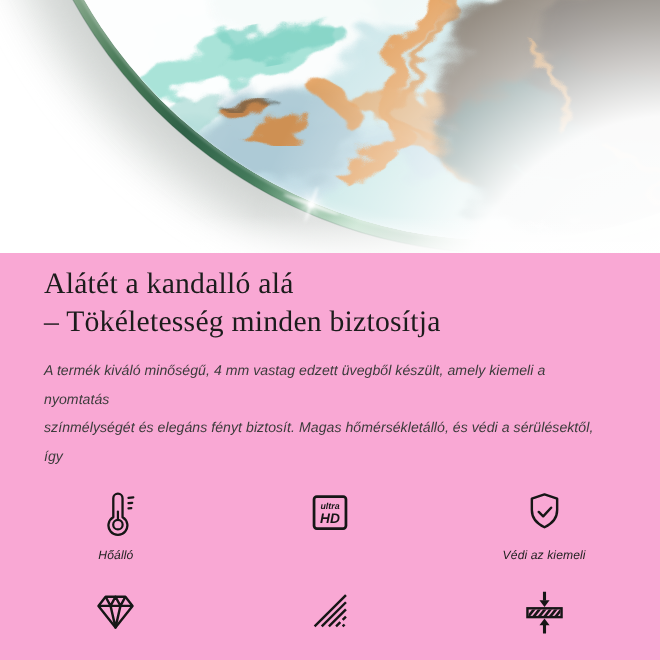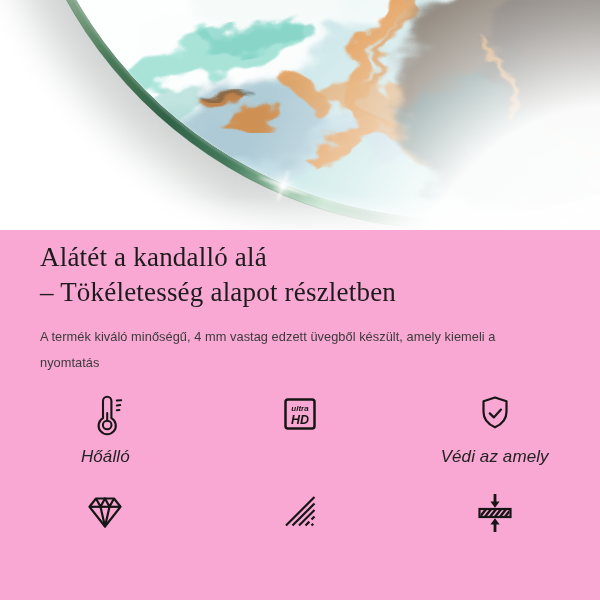--- a/index.html
+++ b/index.html
@@ -12,33 +12,33 @@
   .hero svg{display:block;}
   
   .headline{
     margin:0;padding:10px 40px 0 40px;
     font-family:"Liberation Serif","DejaVu Serif",serif;
     font-weight:400;font-size:27px;line-height:35px;color:#1c1c1c;
     letter-spacing:0.2px;
   }
   .desc{
     margin:14px 40px 0 40px;width:506px;
-    font-size:12.8px;line-height:26px;color:#3b3b3b;letter-spacing:0.05px;
+    font-size:12.8px;line-height:26px;color:#3b3b3b;letter-spacing:0.05px;font-style:italic;
   }
   
   .features{
     margin-top:14px;
     display:grid;grid-template-columns:1fr 1fr 1fr;row-gap:20px;
     padding:0 8px;
   }
   .feature{
     display:flex;flex-direction:column;align-items:center;text-align:left;font-style:italic;
   }
   .ficon{height:48px;display:flex;align-items:center;justify-content:center;}
-  .flabel{margin-top:9px;font-size:17px;color:#222222;letter-spacing:0.1px;}
+  .flabel{margin-top:9px;font-size:11px;color:#222222;letter-spacing:0.1px;}
   .fsvg{stroke:#161616;fill:none;stroke-width:2.2;}
 </style>
 </head>
 <body>
 
 <div class="page">
 
   <div class="hero">
     <svg width="600" height="230" viewBox="0 0 600 230">
       <defs>
@@ -155,25 +155,26 @@
         <g transform="translate(492,206) rotate(20)" opacity="0.5">
           <ellipse rx="14" ry="1" fill="#ffffff" filter="url(#glow)"></ellipse>
           <ellipse rx="1" ry="8" fill="#ffffff" filter="url(#glow)"></ellipse>
         </g>
       </g>
     </svg>
   </div>
 
   <h1 class="headline">
     <span>Alátét a kandalló alá</span><br>
-    <span>– Tökéletesség alapot részletben</span>
+    <span>– Tökéletesség minden biztosítja</span>
   </h1>
 
   <div class="desc">
     <div class="pline">A termék kiváló minőségű, 4 mm vastag edzett üvegből készült, amely kiemeli a nyomtatás</div>
+    <div class="pline">színmélységét és elegáns fényt biztosít. Magas hőmérsékletálló, és védi a sérülésektől, így</div>
   </div>
 
   <div class="features">
 
     <div class="feature">
       <div class="ficon">
         <svg width="44" height="44" viewBox="0 0 44 44" class="fsvg" stroke-linecap="round" stroke-linejoin="round">
           <path d="M20 9 a4.2 4.2 0 0 1 8.4 0 v17.2 a8.6 8.6 0 1 1 -8.4 0 z" stroke-width="2.1"></path>
           <circle cx="24.2" cy="33" r="4.3" stroke-width="2"></circle>
           <line x1="24.2" y1="28.7" x2="24.2" y2="21" stroke-width="2"></line>
@@ -195,21 +196,21 @@
       </div>
     </div>
 
     <div class="feature">
       <div class="ficon">
         <svg width="44" height="44" viewBox="0 0 44 44" class="fsvg" stroke-linecap="round" stroke-linejoin="round">
           <path d="M22 5.5 l11.5 3.8 v10.4 c0 7.7 -4.6 12.5 -11.5 15.6 c-6.9 -3.1 -11.5 -7.9 -11.5 -15.6 v-10.4 z" stroke-width="2.2"></path>
           <path d="M16.8 21.4 l4 4 l7.2 -7.8" stroke-width="2.2"></path>
         </svg>
       </div>
-      <div class="flabel">Védi az amely</div>
+      <div class="flabel">Védi az kiemeli</div>
     </div>
 
     <div class="feature">
       <div class="ficon">
         <svg width="44" height="44" viewBox="0 0 44 44" class="fsvg" stroke-linejoin="round" stroke-width="1.9">
           <path d="M13 9.5 h18 l6.5 8.3 L22 37.5 L6.5 17.8 z"></path>
           <line x1="6.5" y1="17.8" x2="37.5" y2="17.8"></line>
           <path d="M13 9.5 L17.5 17.8 L22 9.5 L26.5 17.8 L31 9.5"></path>
           <path d="M17.5 17.8 L22 37.5 L26.5 17.8"></path>
         </svg>

